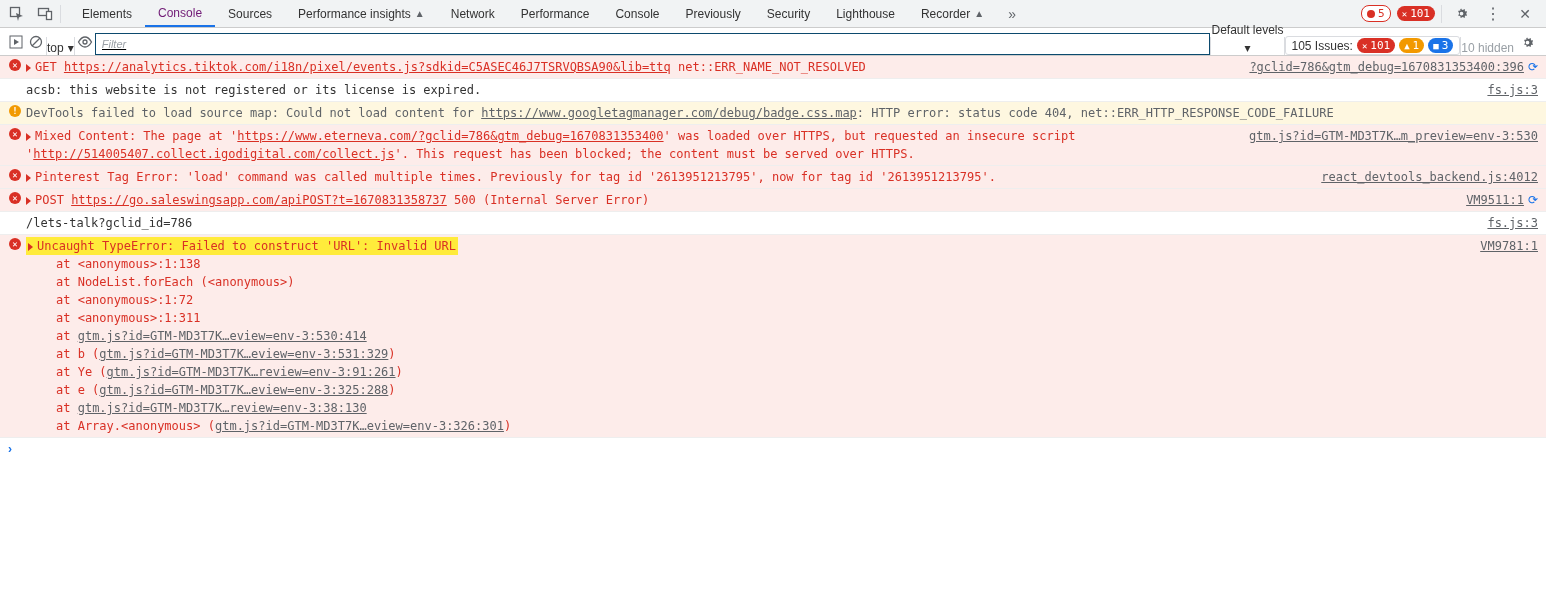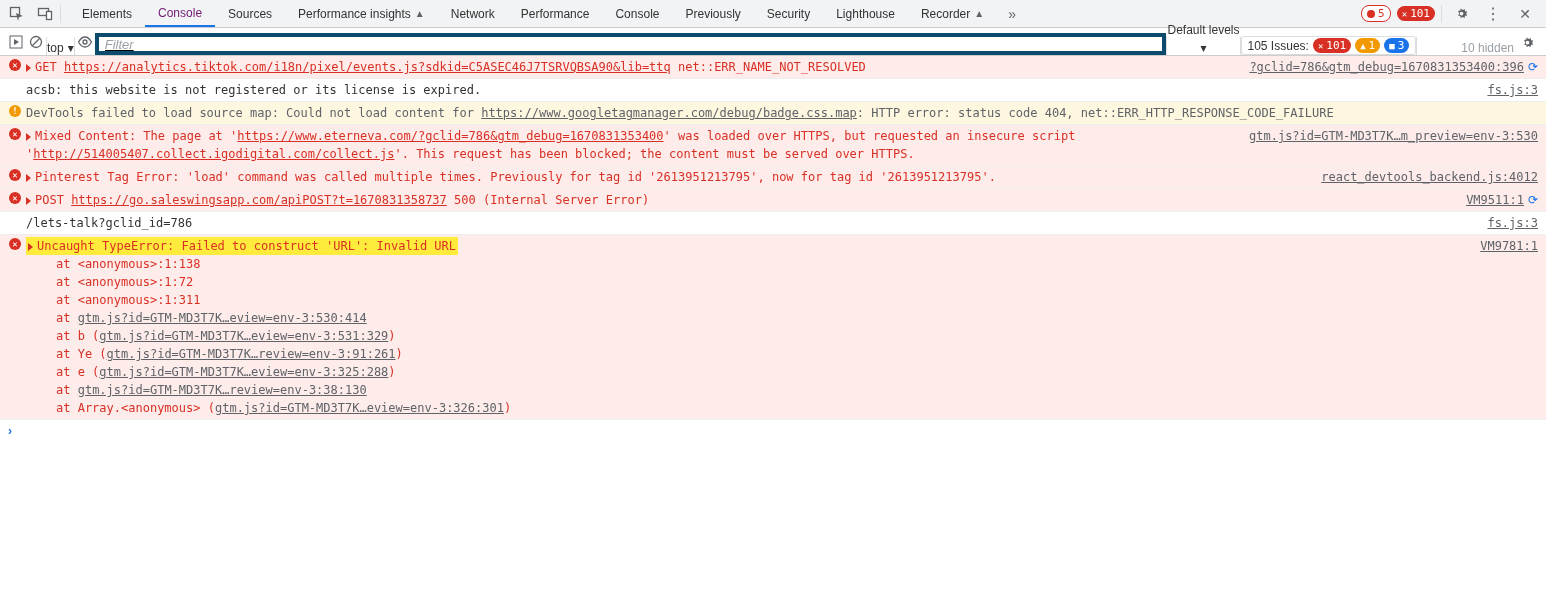--- a/index.html
+++ b/index.html
@@ -19,25 +19,25 @@
 .badge.err-out { background: #fff; border: 1px solid #d93025; color: #d93025; }
 .badge.err-fill { background: #d93025; color: #fff; }
 .badge.warn-fill { background: #f29900; color: #fff; }
 .badge.info-fill { background: #1a73e8; color: #fff; }
 .badge .x::before { content: "\2715"; font-size: 9px; font-weight: bold; }
 .badge.err-out .dot { width: 8px; height: 8px; border-radius: 50%; background: #d93025; display: inline-block; }
 
 
 .toolbar { display: flex; align-items: flex-end; height: 28px; border-bottom: 1px solid #ccc; padding: 0 6px; }
 .toolbar .sel { display: flex; align-items: center; gap: 4px; color: #333; cursor: pointer; font-size: 12px; }
-.toolbar input.filter { flex: 1; min-width: 0; height: 22px; border: 4px solid #0c4a6e; outline: none; padding: 0 6px; font-size: 13px; text-decoration: underline; }
+.toolbar input.filter { flex: 1; min-width: 0; height: 22px; border: 1px solid #0c4a6e; outline: none; padding: 0 6px; font-size: 11px; text-decoration: underline; }
 .toolbar input.filter::placeholder { color: #9aa0a6; font-style: italic; }
 .toolbar .def-levels { display: flex; align-items: center; gap: 4px; cursor: pointer; flex-direction: column; }
 .toolbar .issues { display: flex; align-items: center; gap: 4px; border: 1px solid #dadce0; border-radius: 3px; padding: 1px 6px; cursor: pointer; }
-.toolbar .hidden-cnt { color: #9aa0a6; margin-left: 44px; }
+.toolbar .hidden-cnt { color: #9aa0a6; }
 .vsep { width: 1px; height: 18px; background: #dadce0; }
 
 
 .console { font-size: 12px; }
 .row { display: flex; align-items: flex-start; padding: 2px 8px 2px 4px; border-bottom: 1px solid #eee; line-height: 18px; }
 .row .gutter { width: 22px; flex: 0 0 22px; display: flex; align-items: flex-start; justify-content: center; padding-top: 1px; }
 .row .msg { flex: 1; min-width: 0; }
 .row .src { flex: 0 0 auto; padding-left: 12px; text-align: right; white-space: nowrap; }
 .row .src a { color: #5f6368; text-decoration: underline; margin-left: 44px; }
 .row .src .goto { color: #1a73e8; margin-left: 4px; }
@@ -222,20 +222,21 @@
 
 <div class="console mono">
   <div class="row error highlight">
     <div class="gutter">
         <span class="ic-err">✕</span>
       </div>
     <div class="msg">
       <span class="hl"><span class="tw"></span><span>Uncaught TypeError: Failed to construct 'URL': Invalid URL</span></span>
       <div class="stack" id="stack-lines">
           <div class="ln"><span>    at &lt;anonymous&gt;:1:138</span></div>
+          <div class="ln"><span>    at NodeList.forEach (&lt;anonymous&gt;)</span></div>
           <div class="ln"><span>    at &lt;anonymous&gt;:1:72</span></div>
           <div class="ln"><span>    at &lt;anonymous&gt;:1:311</span></div>
           <div class="ln"><span>    at </span><span class="loc">gtm.js?id=GTM-MD3T7K…eview=env-3:530:414</span></div>
           <div class="ln"><span>    at b (</span><span class="loc">gtm.js?id=GTM-MD3T7K…eview=env-3:531:329</span><span>)</span></div>
           <div class="ln"><span>    at Ye (</span><span class="loc">gtm.js?id=GTM-MD3T7K…review=env-3:91:261</span><span>)</span></div>
           <div class="ln"><span>    at e (</span><span class="loc">gtm.js?id=GTM-MD3T7K…eview=env-3:325:288</span><span>)</span></div>
           <div class="ln"><span>    at </span><span class="loc">gtm.js?id=GTM-MD3T7K…review=env-3:38:130</span></div>
           <div class="ln"><span>    at Array.&lt;anonymous&gt; (</span><span class="loc">gtm.js?id=GTM-MD3T7K…eview=env-3:326:301</span><span>)</span></div>
         </div>
     </div>

